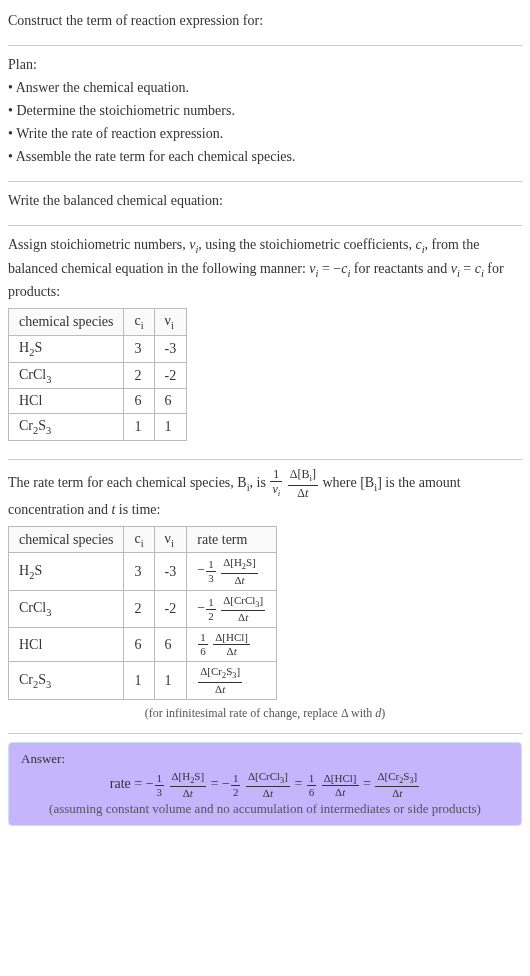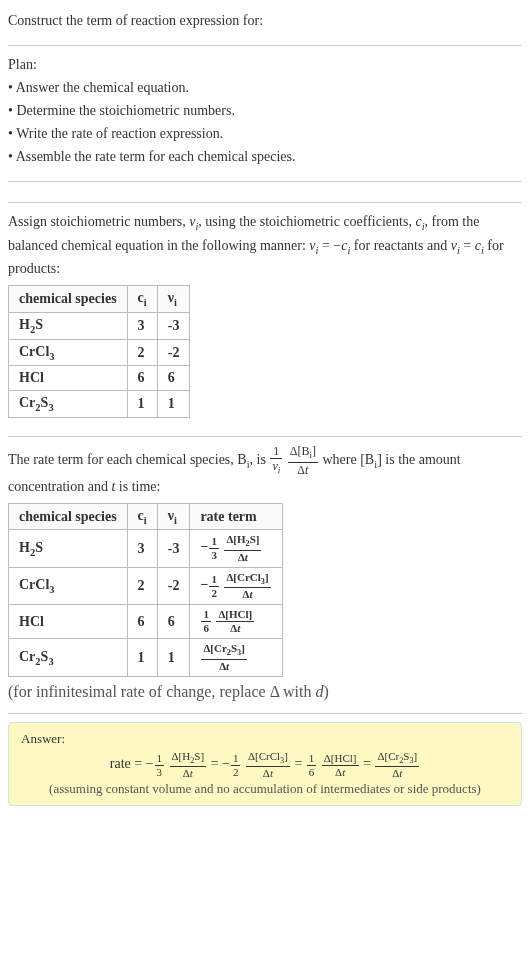--- a/index.html
+++ b/index.html
@@ -26,27 +26,27 @@
     line-height: 1.5;
   }
   table.stoich {
     border-collapse: collapse;
     margin: 6px 0;
   }
   table.stoich th, table.stoich td {
     border: 1px solid #bbb;
     padding: 4px 10px;
     text-align: left;
-    font-weight: bold;
+    font-weight: normal;
   }
   table.stoich th {
     background: #fafafa;
   }
   .answer-box {
-    background: #fef9c3;
+    background: #c4b5fd;
     border: 1px solid #cde4ee;
     border-radius: 4px;
     padding: 8px 12px;
     margin-top: 6px;
   }
   .answer-label {
     font-size: 13px;
     margin-bottom: 4px;
   }
   .answer-line {
@@ -54,23 +54,24 @@
     font-size: 14px;
     margin: 2px 0;
   }
   .answer-note {
     text-align: center;
     font-size: 13px;
     color: #555;
     margin-top: 2px;
   }
   .small-note {
-    font-size: 16px;
+    font-size: 12px;
     color: #555;
     margin-top: 2px;
+    text-align: center;
   }
   sub { font-size: 0.75em; }
   .frac {
     display: inline-block;
     vertical-align: middle;
     text-align: center;
     font-size: 12px;
     line-height: 1;
     margin: 0 1px;
   }
@@ -102,20 +103,21 @@
 <div class="section">
   <div class="line">Plan:</div>
   <div class="line">• Answer the chemical equation.</div>
   <div class="line">• Determine the stoichiometric numbers.</div>
   <div class="line">• Write the rate of reaction expression.</div>
   <div class="line">• Assemble the rate term for each chemical species.</div>
 </div>
 <hr class="divider">
 
 <div class="section">
+  <div class="line">Write the balanced chemical equation:</div>
 </div>
 <hr class="divider">
 
 <div class="section">
   <div class="line">Assign stoichiometric numbers, <i>ν<sub>i</sub></i>, using the stoichiometric coefficients, <i>c<sub>i</sub></i>, from the balanced chemical equation in the following manner: <i>ν<sub>i</sub></i> = −<i>c<sub>i</sub></i> for reactants and <i>ν<sub>i</sub></i> = <i>c<sub>i</sub></i> for products:</div>
   <table class="stoich">
     <tbody>
         <tr>
       <th>chemical species</th>
       <th>c<sub>i</sub></th>

